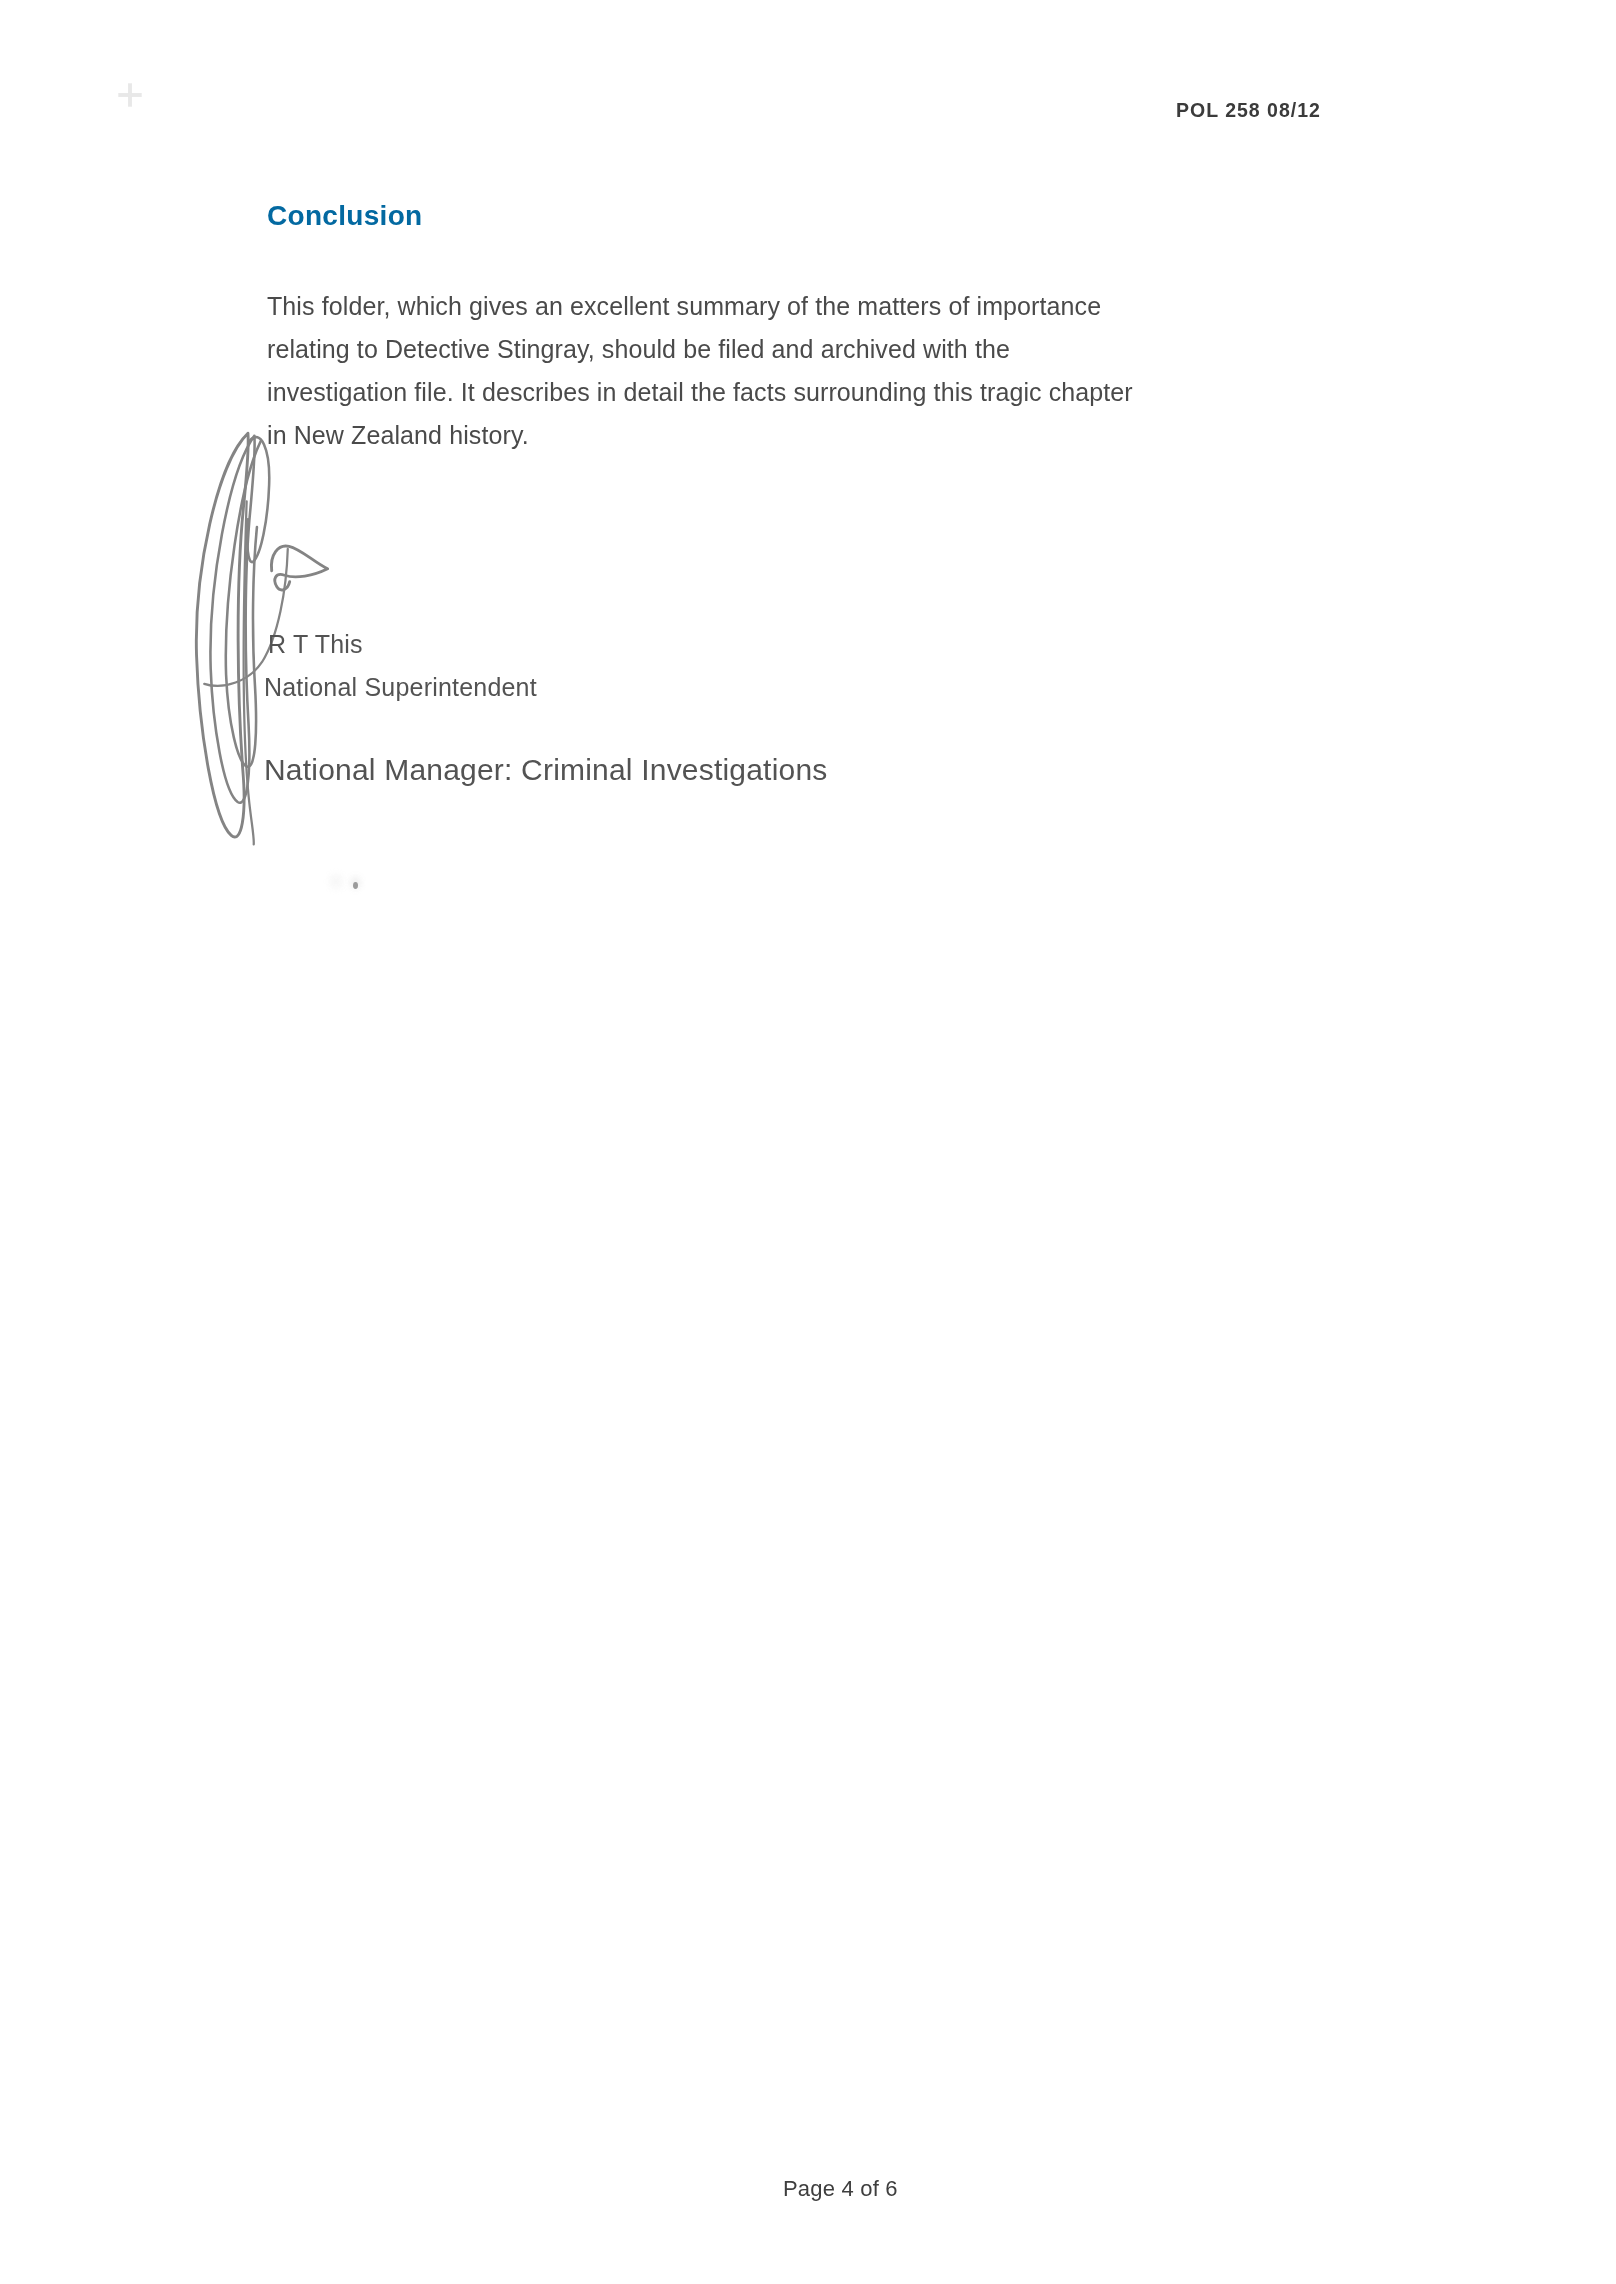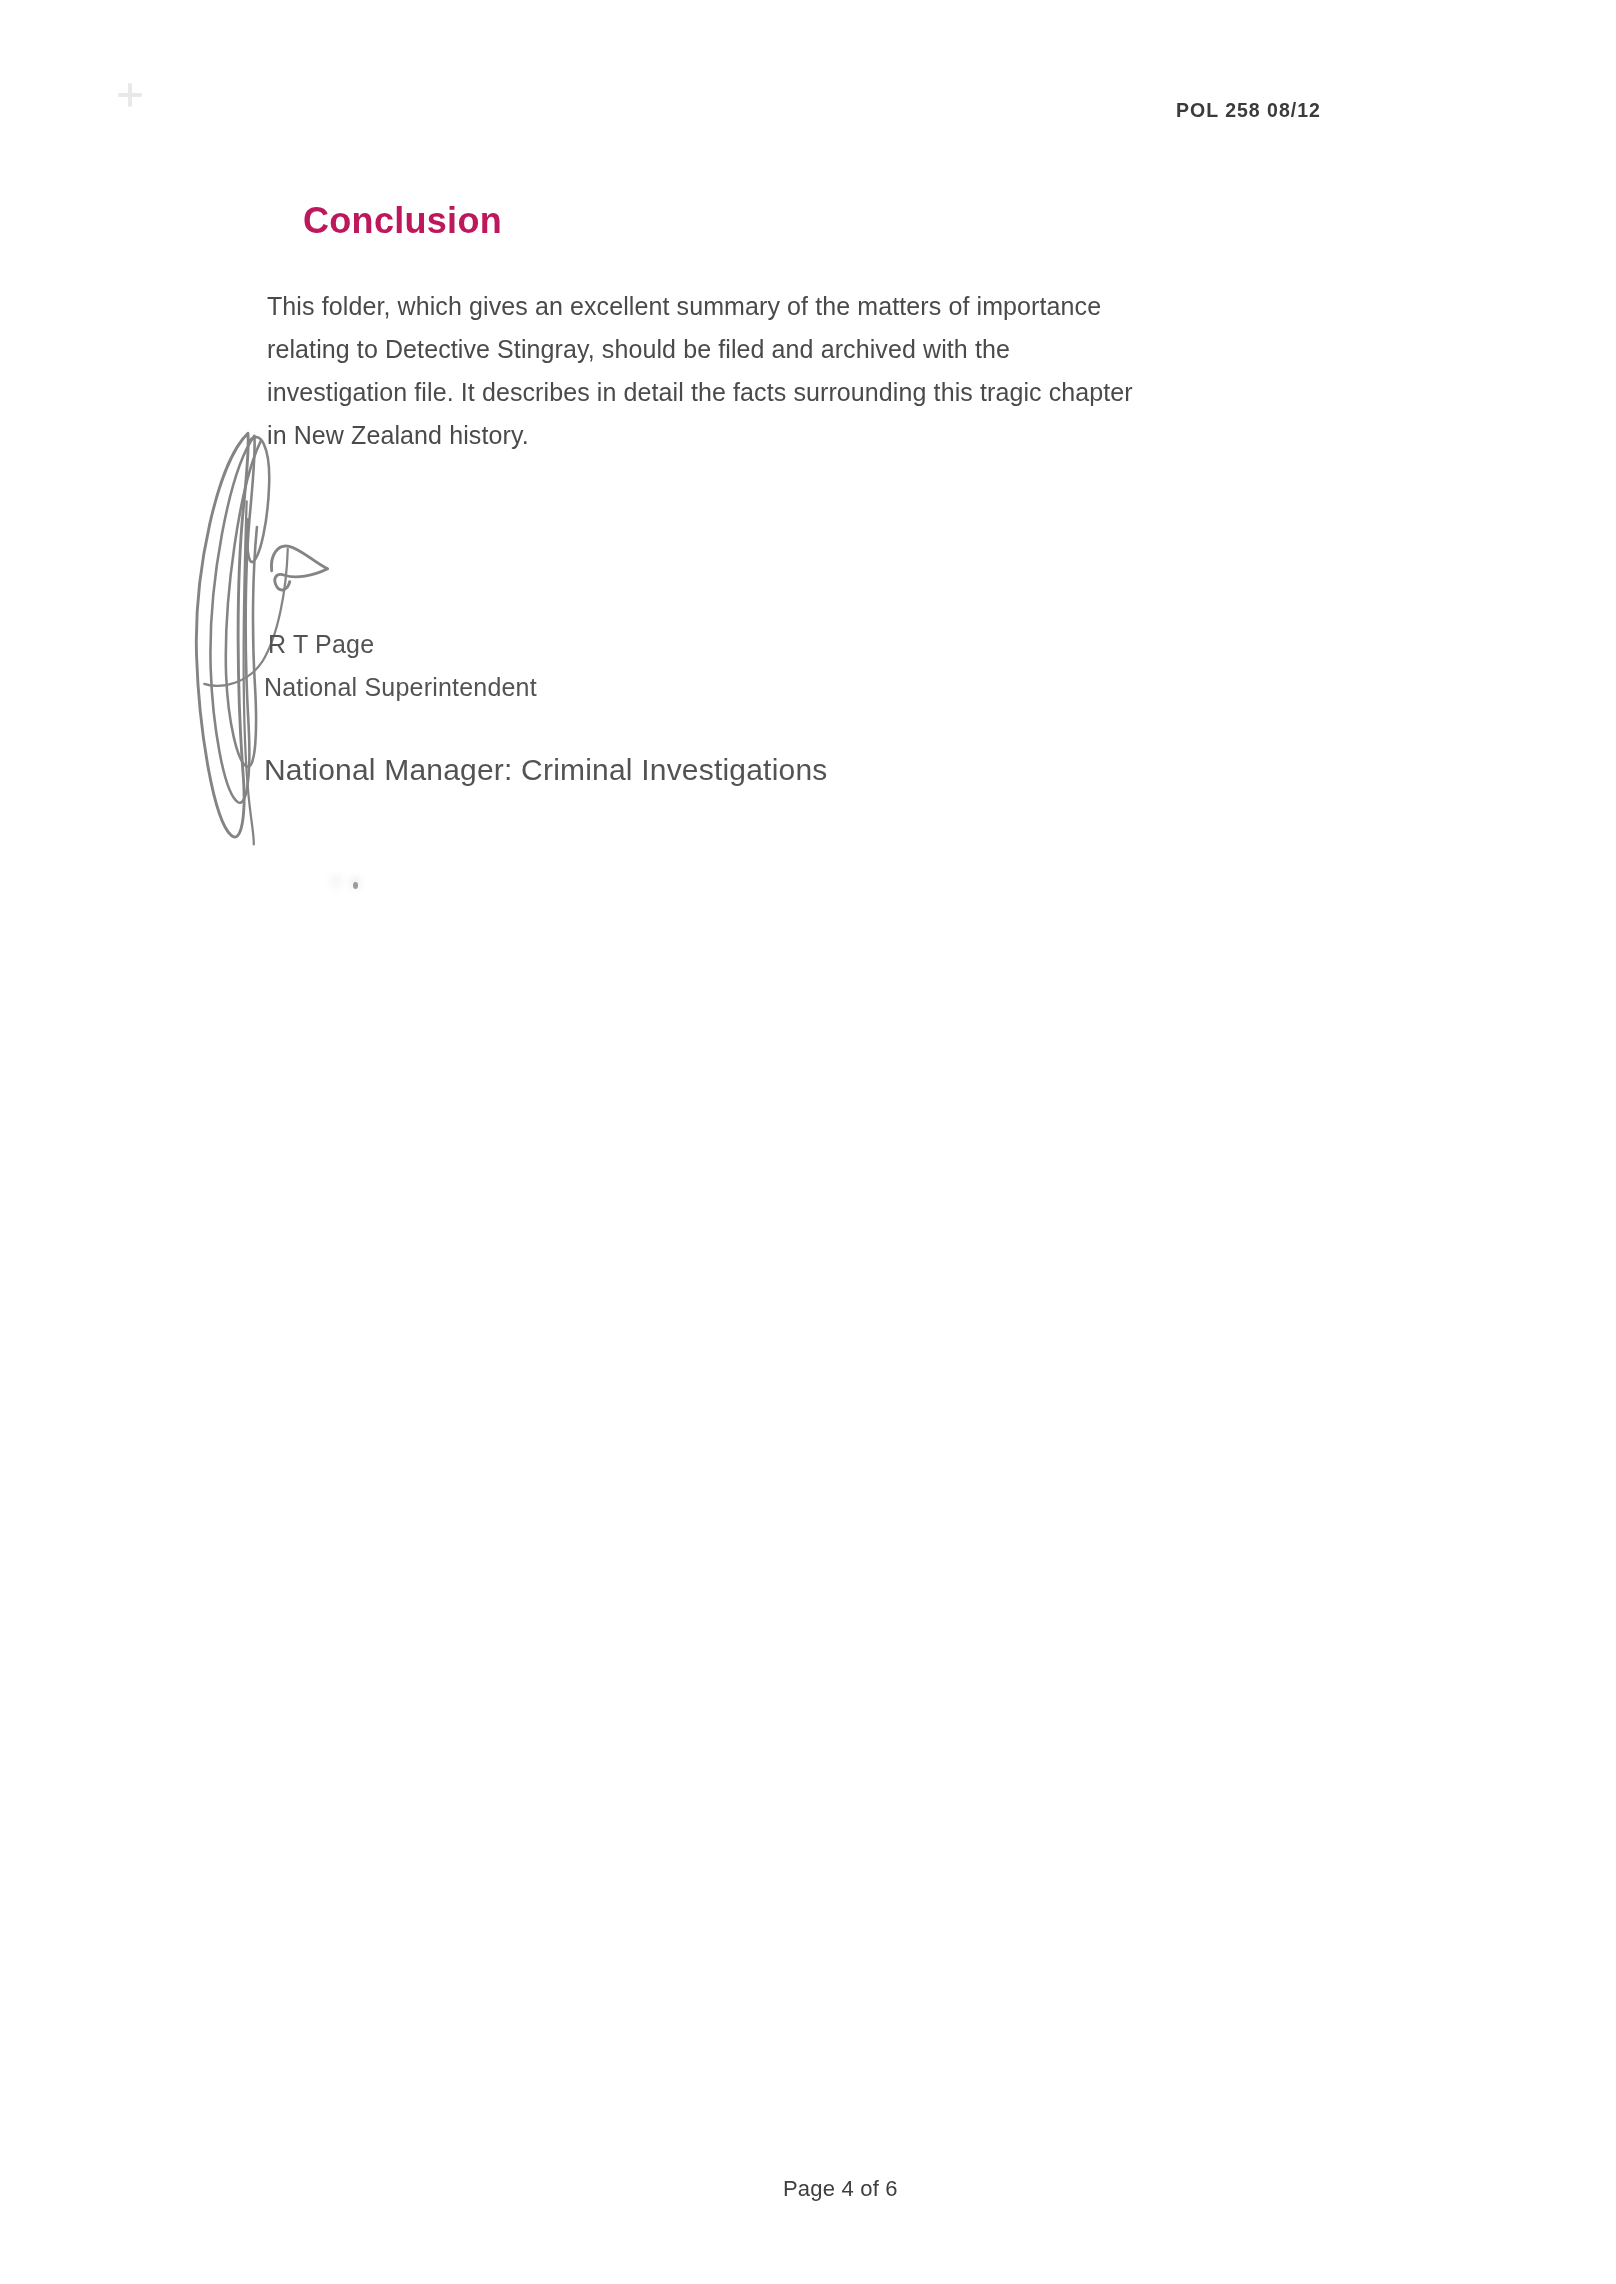--- a/index.html
+++ b/index.html
@@ -21,25 +21,24 @@
     top: 99px;
     font-size: 19.5px;
     font-weight: 700;
     letter-spacing: 1px;
     color: #3b3b3b;
   }
   .heading {
     position: absolute;
     left: 267px;
     top: 200px;
-    font-size: 36px;
+    font-size: 28px;
     font-weight: 700;
     letter-spacing: 0.3px;
-    color: #be185d;
-    margin-left: 36px;
+    color: #0369a1;
   }
   .paragraph {
     position: absolute;
     left: 267px;
     top: 285px;
     width: 1041px;
     font-size: 25px;
     line-height: 43px;
     letter-spacing: 0.1px;
     color: #4a4a4a;
@@ -136,21 +135,21 @@
   <svg class="signature" viewBox="0 0 232 660" fill="none" stroke="#848484" stroke-linecap="round" stroke-linejoin="round">
     <path stroke-width="4.5" d="M 98 16 C 50 62, 14 232, 18 362 C 22 482, 45 618, 72 642 C 88 656, 96 610, 90 540 C 82 430, 78 252, 92 122 C 96 80, 100 40, 98 16"></path>
     <path stroke-width="4" d="M 108 20 C 68 76, 36 252, 40 382 C 43 470, 60 574, 82 590 C 97 600, 103 545, 99 470 C 93 370, 92 232, 102 132 C 106 86, 110 46, 108 20"></path>
     <path stroke-width="4" d="M 118 28 C 85 96, 60 272, 64 392 C 67 466, 82 530, 97 535 C 110 538, 113 480, 109 410 C 104 330, 105 232, 112 162"></path>
     <path stroke-width="4" d="M 100 28 C 118 8, 133 40, 131 96 C 129 152, 118 206, 106 216 C 98 221, 95 190, 98 150"></path>
     <path stroke-width="4.5" d="M 135 230 C 132 205, 145 188, 162 192 C 180 196, 200 216, 222 227 C 200 238, 172 243, 155 237 C 141 232, 136 243, 143 255 C 149 264, 160 260, 163 247"></path>
     <path stroke-width="3.5" d="M 160 196 C 158 260, 145 332, 120 372 C 100 402, 60 416, 30 406"></path>
     <path stroke-width="3.5" d="M 96 122 C 90 300, 88 480, 100 590 C 104 626, 108 646, 107 656"></path>
   </svg>
 
-  <div class="sig-name">R T Page</div>
+  <div class="sig-name">R T This</div>
   <div class="sig-title">National Superintendent</div>
   <div class="sig-role">National Manager: Criminal Investigations</div>
 
   <div class="artifact-dot"></div>
   <div class="artifact-smudge"></div>
 
   <div class="footer">Page 4 of 6</div>
 
 </div>
 

